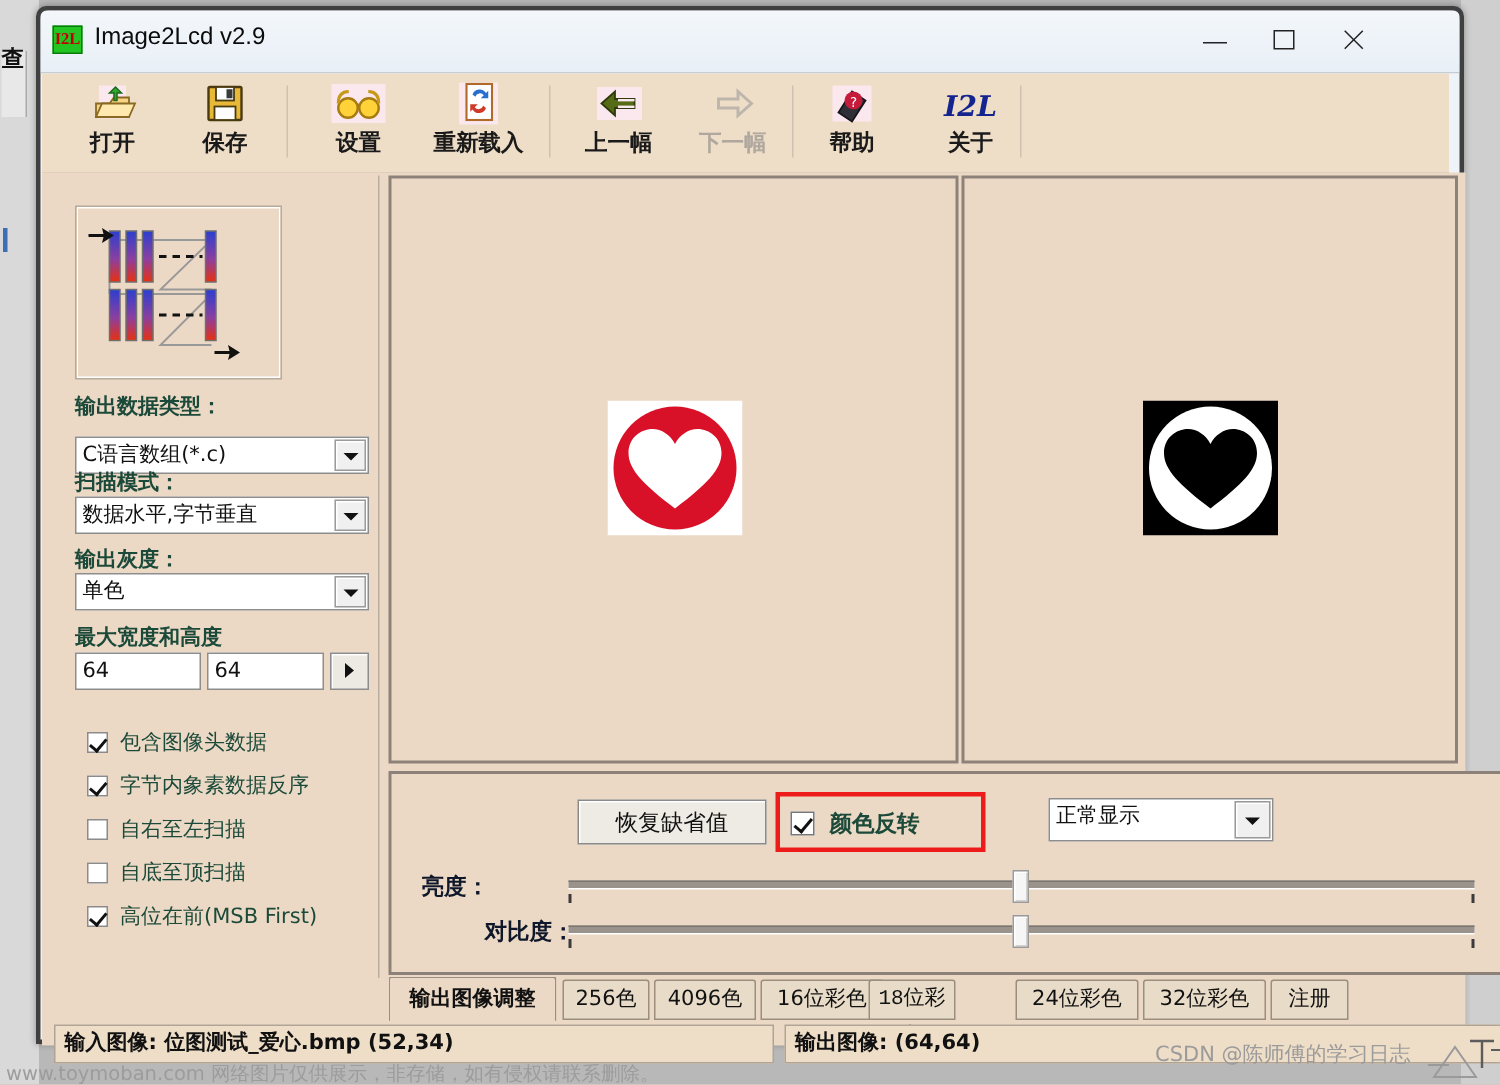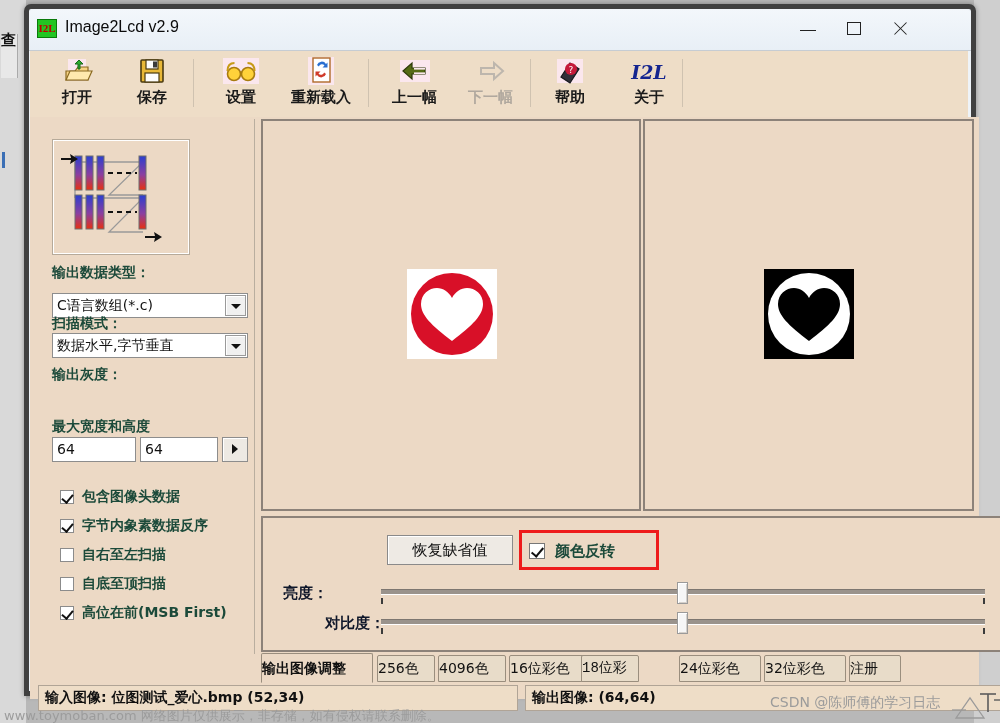--- a/index.html
+++ b/index.html
@@ -13,21 +13,21 @@
   #desktop-left{position:absolute;left:0;top:0;width:26px;height:723px;background:#d9d9d9;}
   #desktop-left .bg-tab{position:absolute;left:1px;top:34px;width:16px;height:44px;background:#e8e8e8;border-right:1px solid #aaa;}
   #desktop-left .bg-char{position:absolute;left:1px;top:32px;font-size:15px;color:#111;font-weight:bold;line-height:1;letter-spacing:-1px;}
   #desktop-left .bg-blue{position:absolute;left:2px;top:152px;width:3px;height:16px;background:#3b6fb5;}
   #desktop-right{position:absolute;left:974px;top:0;width:26px;height:723px;background:#cfcfcf;}
 
   
   #app-window{
     position:absolute;left:24px;top:4px;width:952px;height:692px;
     background:#eef3f8;
-    border:5px solid #404040;
+    border:3px solid #404040;
     border-radius:7px 7px 0 0;
     box-shadow:0 0 5px rgba(0,0,0,.35);
     box-sizing:border-box;
   }
   
   #title-bar{position:relative;height:41px;
     background:linear-gradient(#f3f7fb,#e8eff6);
     border-radius:6px 6px 0 0;border-bottom:1px solid #c6ccd3;}
   #app-icon{position:absolute;left:8px;top:10px;width:20px;height:19px;
      background:#22c522;border:1px solid #0a7a0a;box-sizing:border-box;
@@ -66,21 +66,21 @@
   .combo .arrowbx{position:absolute;right:1px;top:1px;width:21px;height:21px;background:#f0f0f0;
      border:1px solid #9a9a9a;box-sizing:border-box;box-shadow:inset 1px 1px 0 #fff;}
   .combo .arrowbx:after{content:"";position:absolute;left:5px;top:8px;border-left:5px solid transparent;
      border-right:5px solid transparent;border-top:5px solid #111;}
   .txtbox{position:absolute;height:25px;background:#fff;border:1px solid #8d8d8d;box-sizing:border-box;
      font-size:14px;color:#111;line-height:23px;padding-left:4px;font-family:"DejaVu Sans",sans-serif;}
   .cbrow{position:absolute;left:24px;height:20px;}
   .cbx{position:absolute;left:0;top:2px;width:14px;height:14px;background:#fff;border:1px solid #8b8b8b;box-sizing:border-box;}
   .cbx.on:after{content:"";position:absolute;left:3px;top:1px;width:5px;height:9px;border:solid #111;
      border-width:0 2px 2px 0;transform:rotate(40deg);}
-  .cblbl{position:absolute;left:22px;top:0px;font-size:14px;color:#1c4a3a;font-weight:bold;white-space:nowrap;font-family:"DejaVu Sans",sans-serif;}
+  .cblbl{position:absolute;left:22px;top:0px;font-size:14px;color:#1c4a3a;font-weight:normal;white-space:nowrap;font-family:"DejaVu Sans",sans-serif;}
 
   
   #preview-in,#preview-out{position:absolute;top:2px;height:392px;background:#ecd9c5;
      border:2px solid #8c8279;box-sizing:border-box;}
   #preview-in{left:231px;width:380px;}
   #preview-out{left:613px;width:331px;}
   .heartimg{position:absolute;width:90px;height:90px;}
 
   
   #adjust-group{position:absolute;left:231px;top:399px;width:780px;height:136px;
@@ -101,21 +101,21 @@
   .slider{position:absolute;left:118px;width:604px;height:22px;}
   .slider .trk{position:absolute;left:0;top:7px;width:100%;height:4px;
      background:#9a938c;border-top:1px solid #7d7670;box-shadow:0 1px 0 #fff;}
   .slider .tick{position:absolute;top:16px;width:2px;height:6px;background:#3b3b3b;}
   .slider .thumb{position:absolute;top:0px;width:11px;height:22px;background:#f6f6f6;
      border:1px solid #9a9a9a;box-sizing:border-box;box-shadow:inset 1px 1px 0 #fff,inset -1px -1px 0 #d4d0cb;}
 
   
   #tabstrip{position:absolute;left:231px;top:536px;height:30px;}
   .tab{position:absolute;top:2px;height:27px;background:#e8dcc9;border:1px solid #9a8e7e;
-     box-sizing:border-box;font-size:14px;color:#111;line-height:25px;
+     box-sizing:border-box;font-size:14px;color:#111;line-height:25px;text-align:center;
      font-family:"DejaVu Sans",sans-serif;border-radius:2px 2px 0 0;}
   .tab.sel{top:0;height:30px;background:#ecd9c5;border-bottom-color:#ecd9c5;font-weight:bold;line-height:28px;}
 
   
   #status-in,#status-out{position:absolute;top:568px;height:26px;background:#eeddc7;
      border:1px solid #b0a496;box-sizing:border-box;font-size:14px;color:#111;
      line-height:23px;padding-left:6px;font-weight:bold;font-family:"DejaVu Sans",sans-serif;white-space:nowrap;overflow:hidden;}
   #status-in{left:8px;width:480px;}
   #status-out{left:495px;width:532px;}
 
@@ -294,20 +294,24 @@
         <span class="arrowbx"></span>
       </div>
 
       <div class="fld-lbl" style="left:16px;top:196px;">扫描模式：</div>
       <div class="combo" style="left:16px;top:214px;width:196px;">
         <span>数据水平,字节垂直</span>
         <span class="arrowbx"></span>
       </div>
 
       <div class="fld-lbl" style="left:16px;top:247px;">输出灰度：</div>
+      <div class="combo" style="left:16px;top:265px;width:196px;">
+        <span>单色</span>
+        <span class="arrowbx"></span>
+      </div>
 
       <div class="fld-lbl" style="left:16px;top:299px;">最大宽度和高度</div>
       <div class="txtbox" style="left:16px;top:318px;width:84px;">64</div>
       <div class="txtbox" style="left:104px;top:318px;width:78px;">64</div>
       <div style="position:absolute;left:186px;top:318px;width:26px;height:25px;background:#ede9e3;border:1px solid #8d8d8d;box-sizing:border-box;box-shadow:inset 1px 1px 0 #fff;">
         <span style="position:absolute;left:9px;top:6px;border-top:5px solid transparent;border-bottom:5px solid transparent;border-left:6px solid #111;"></span>
       </div>
 
       <div class="cbrow" style="top:369px;">
         <span class="cbx on"></span>
@@ -350,20 +354,24 @@
         </svg>
       </div>
     </div>
 
     <div id="adjust-group">
       <div id="btn-default">恢复缺省值</div>
       <div id="invert-highlight"></div>
       <span id="invert-cb"></span>
       <span id="invert-lbl">颜色反转</span>
 
+      <div class="combo" id="combo-display">
+        <span>正常显示</span>
+        <span class="arrowbx"></span>
+      </div>
 
       <div class="sld-lbl" style="top:66px;">亮度：</div>
       <div class="slider" style="top:64px;">
         <span class="trk"></span>
         <span class="tick" style="left:0;"></span>
         <span class="tick" style="right:0;"></span>
         <span class="thumb" style="left:296px;"></span>
       </div>
 
       <div class="sld-lbl" style="top:96px;margin-left:42px;">对比度：</div>

